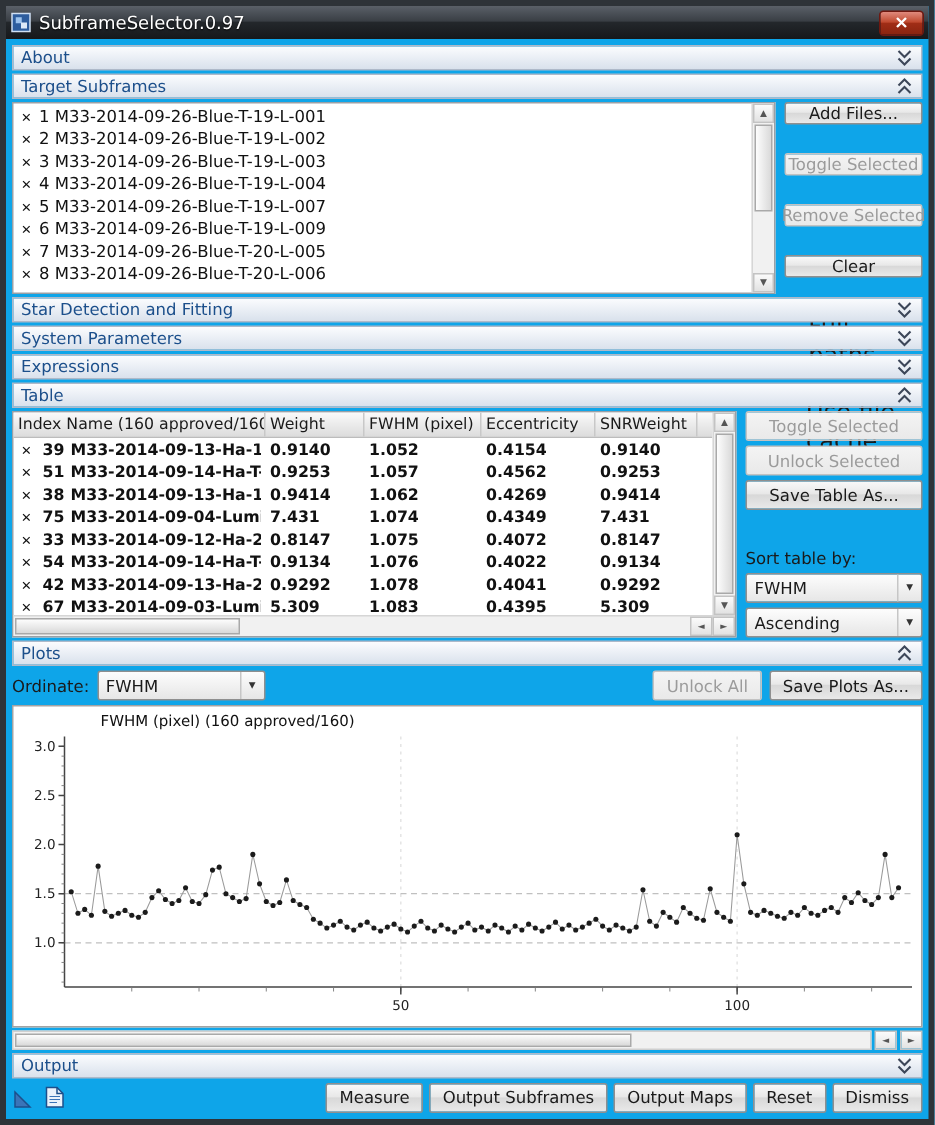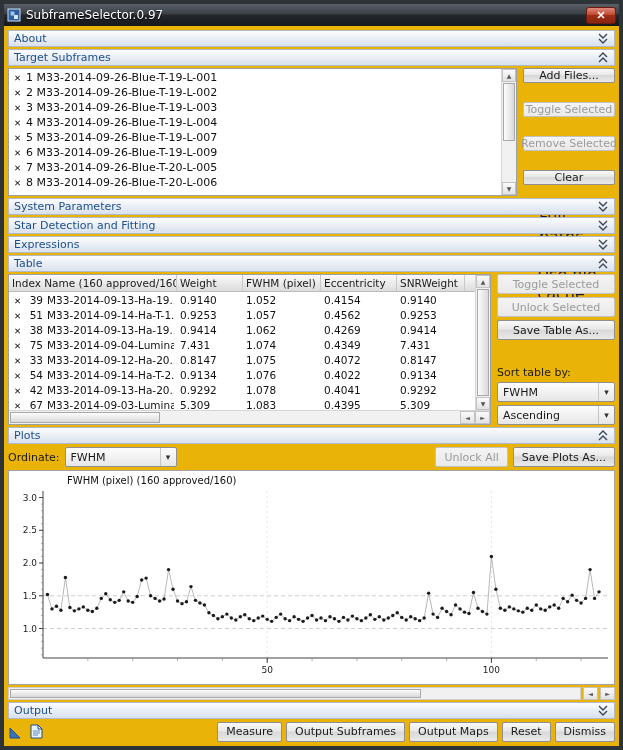--- a/index.html
+++ b/index.html
@@ -1,20 +1,20 @@
 <!DOCTYPE html>
 <html><head>
 <meta charset="utf-8">
 <style>
   * { box-sizing: border-box; margin: 0; padding: 0; }
   html,body { background:#888; }
   .window {
     width: 623px; height: 750px;
     border: 4px solid #2e3338;
-    background: #eab308;
+    background: #0ea5e9;
     font-family: "DejaVu Sans", "Liberation Sans", sans-serif;
     display: flex; flex-direction: column;
     position: relative;
   }
   
   .titlebar {
     height: 22px; flex: 0 0 22px;
     background: linear-gradient(180deg,#5a6068 0%, #3a3f45 45%, #23272b 50%, #16181b 100%);
     display: flex; align-items: center; gap: 5px; padding: 0 3px;
   }
@@ -80,21 +80,21 @@
   .ts-side { width: 92px; flex: 0 0 92px; display: flex; flex-direction: column; gap: 19px; font-size: 11px; }
   .ts-side .btn { padding: 0 2px; }
   
   .panel-table { height: 151px; flex: 0 0 151px; display: flex; gap: 6px; }
   .table-area { flex: 1; background: #fff; border: 1px solid #9aa0a6; display: flex; flex-direction: column; overflow: hidden; }
   .table-main { flex: 1; display: flex; overflow: hidden; }
   .table-cols { flex: 1; overflow: hidden; font-size: 10.5px; }
   .t-header { display: flex; height: 17px; background: linear-gradient(#fafafa,#dcdcdc); border-bottom: 1px solid #bcbcbc; color: #1a1a1a; }
   .t-header .hc { padding: 2px 3px; border-right: 1px solid #c8c8c8; white-space: nowrap; overflow: hidden; }
   .hc0 { width: 168px; } .hc1 { width: 66px; } .hc2 { width: 78px; } .hc3 { width: 76px; } .hc4 { width: 68px; }
-  .t-row { display: flex; height: 15px; align-items: center; color: #111; }
+  .t-row { display: flex; height: 15px; align-items: center; color: #111; font-weight: bold; }
   .t-row .c { padding: 0 3px; white-space: nowrap; overflow: hidden; }
   .c0 { width: 168px; display: flex; align-items: center; }
   .c0 .idx { width: 20px; text-align: right; margin-right: 4px; }
   .c0 .nm { flex: 1; overflow: hidden; white-space: nowrap; }
   .c1 { width: 66px; } .c2 { width: 78px; } .c3 { width: 76px; } .c4 { width: 68px; }
   .table-side { width: 118px; flex: 0 0 118px; display: flex; flex-direction: column; gap: 3px; font-size: 11px; }
   .sort-label { margin-top: auto; font-size: 11px; color: #1a1a1a; }
   
   .plots-controls { height: 22px; flex: 0 0 22px; display: flex; align-items: center; gap: 5px; font-size: 11px; color:#1a1a1a; }
   .ordinate-dd { width: 112px; }
@@ -199,30 +199,30 @@
           <span>Full paths</span>
         </div>
         <div class="chk-row">
           <span class="chk checked"></span>
           <span>Use file cache</span>
         </div>
       </div>
     </div>
 
     <div class="section-header">
+      <span>Star Detection and Fitting</span>
+      <span class="chev">
+        <svg width="12" height="13" viewBox="0 0 12 13">
+            <path d="M2 2 L6 6 L10 2 M2 7 L6 11 L10 7" stroke="#3c4658" stroke-width="1.4" fill="none"></path>
+          </svg>
+      </span>
+    </div>
+
+    <div class="section-header">
       <span>System Parameters</span>
-      <span class="chev">
-        <svg width="12" height="13" viewBox="0 0 12 13">
-            <path d="M2 2 L6 6 L10 2 M2 7 L6 11 L10 7" stroke="#3c4658" stroke-width="1.4" fill="none"></path>
-          </svg>
-      </span>
-    </div>
-
-    <div class="section-header">
-      <span>Star Detection and Fitting</span>
       <span class="chev">
         <svg width="12" height="13" viewBox="0 0 12 13">
             <path d="M2 2 L6 6 L10 2 M2 7 L6 11 L10 7" stroke="#3c4658" stroke-width="1.4" fill="none"></path>
           </svg>
       </span>
     </div>
 
     <div class="section-header">
       <span>Expressions</span>
       <span class="chev">

